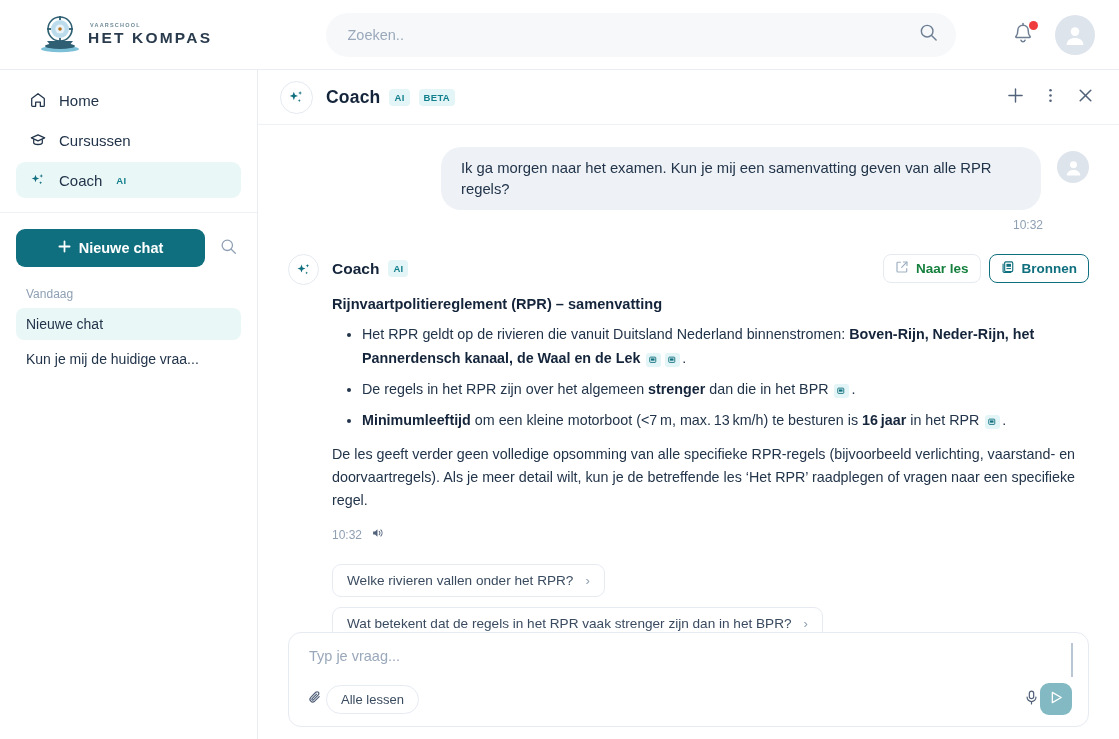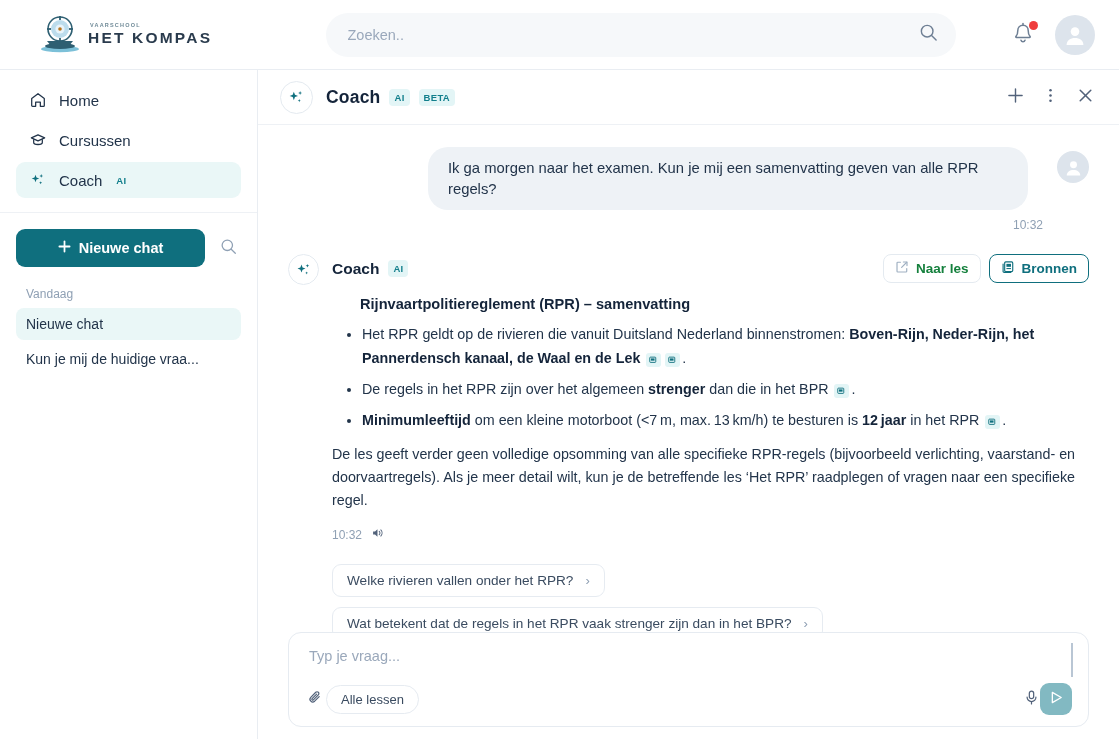--- a/index.html
+++ b/index.html
@@ -113,21 +113,21 @@
   }
   .hdr-spacer { flex: 1; }
   .hdr-btn {
     width: 28px; height: 28px; display: flex; align-items: center;
     justify-content: center; cursor: pointer; background: none; border: none;
     margin-left: 7px;
   }
 
   .scroll { flex: 1; overflow-y: auto; padding: 22px 30px 0 30px; min-height: 0; }
 
-  .user-row { display: flex; justify-content: flex-end; align-items: flex-start; gap: 29px; }
+  .user-row { display: flex; justify-content: flex-end; align-items: flex-start; gap: 16px; }
   .user-bubble {
     background: #eef2f6; border-radius: 20px; padding: 11px 20px;
     font-size: 14.8px; color: #22344a; max-width: 600px; line-height: 1.4;
   }
   .user-ava {
     width: 32px; height: 32px; border-radius: 50%; background: #dde4ec;
     display: flex; align-items: center; justify-content: center; flex: 0 0 auto;
     margin-top: 4px;
   }
   .user-time {
@@ -147,21 +147,21 @@
   .assist-actions { margin-left: auto; display: flex; gap: 8px; }
   .act-btn {
     display: flex; align-items: center; gap: 7px;
     height: 29px; padding: 0 11px; border-radius: 8px;
     font-size: 13.5px; font-weight: 700; cursor: pointer;
     background: #fff; font-family: "Liberation Sans", sans-serif;
   }
   .act-muted { border: 1px solid #e4eaf0; color: #15803d; }
   .act-accent { border: 1.3px solid #0f6f7e; color: #0f6f7e; }
 
-  .msg-title { font-size: 14.6px; font-weight: 700; color: #14243a; margin-top: 13px; margin-left: 28px; }
+  .msg-title { font-size: 14.6px; font-weight: 700; color: #14243a; margin-top: 13px; }
   .msg-list { margin: 11px 0 0 0; padding-left: 30px; }
   .msg-list li { font-size: 14.3px; color: #22344a; line-height: 1.62; margin-bottom: 8px; }
   .msg-list li::marker { color: #22344a; }
   .msg-list b { font-weight: 700; color: #14243a; }
   .cite {
     display: inline-flex; align-items: center; justify-content: center;
     width: 15px; height: 14px; border-radius: 3px; background: #e3f5f6;
     vertical-align: -2px; margin: 0 2px; cursor: pointer;
   }
   .msg-para { font-size: 14.3px; color: #22344a; line-height: 1.62; margin-top: 11px; }
@@ -445,21 +445,21 @@
               </li>
               <li>
                 <span>De regels in het RPR zijn over het algemeen </span><b>strenger</b><span> dan die in het BPR </span><span class="cite">
                     <svg width="9" height="9" viewBox="0 0 12 12">
                       <rect x="1" y="1.5" width="8" height="7" rx="1" fill="none" stroke="#0f6f7e" stroke-width="1.2"></rect>
                       <rect x="2.6" y="3.2" width="4.8" height="3" fill="#0f6f7e"></rect>
                     </svg>
                   </span><span>.</span>
               </li>
               <li>
-                <b>Minimumleeftijd</b><span> om een kleine motorboot (&lt;7 m, max. 13 km/h) te besturen is </span><b>12 jaar</b><span> in het RPR </span><span class="cite">
+                <b>Minimumleeftijd</b><span> om een kleine motorboot (&lt;7 m, max. 13 km/h) te besturen is </span><b>16 jaar</b><span> in het RPR </span><span class="cite">
                     <svg width="9" height="9" viewBox="0 0 12 12">
                       <rect x="1" y="1.5" width="8" height="7" rx="1" fill="none" stroke="#0f6f7e" stroke-width="1.2"></rect>
                       <rect x="2.6" y="3.2" width="4.8" height="3" fill="#0f6f7e"></rect>
                     </svg>
                   </span><span>.</span>
               </li>
             </ul>
 
             <div class="msg-para">De les geeft verder geen volledige opsomming van alle specifieke RPR-regels (bijvoorbeeld verlichting, vaarstand- en doorvaartregels). Als je meer detail wilt, kun je de betreffende les ‘Het RPR’ raadplegen of vragen naar een specifieke regel.</div>
 

